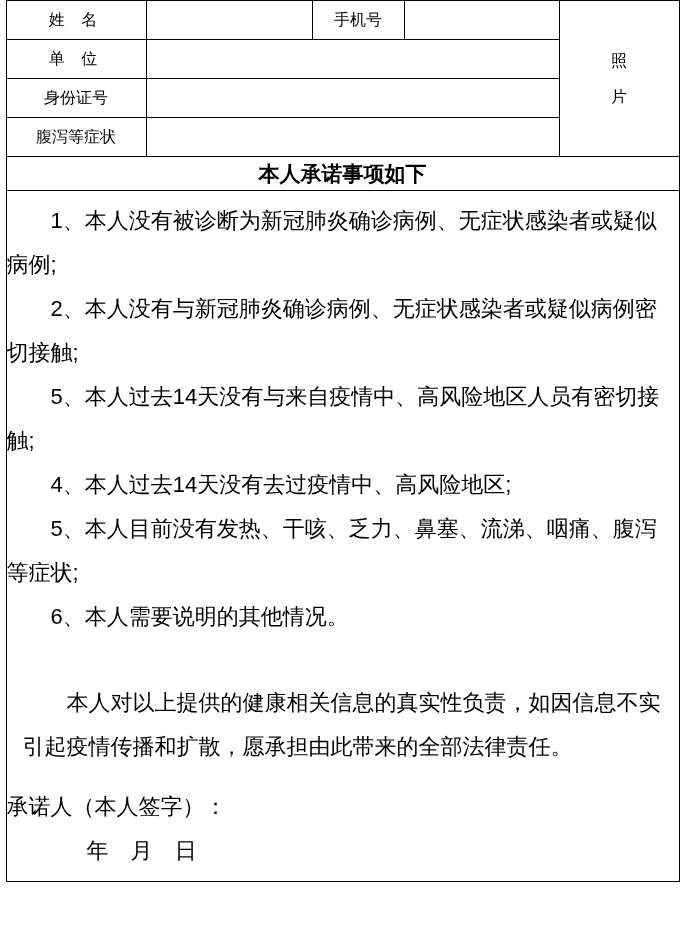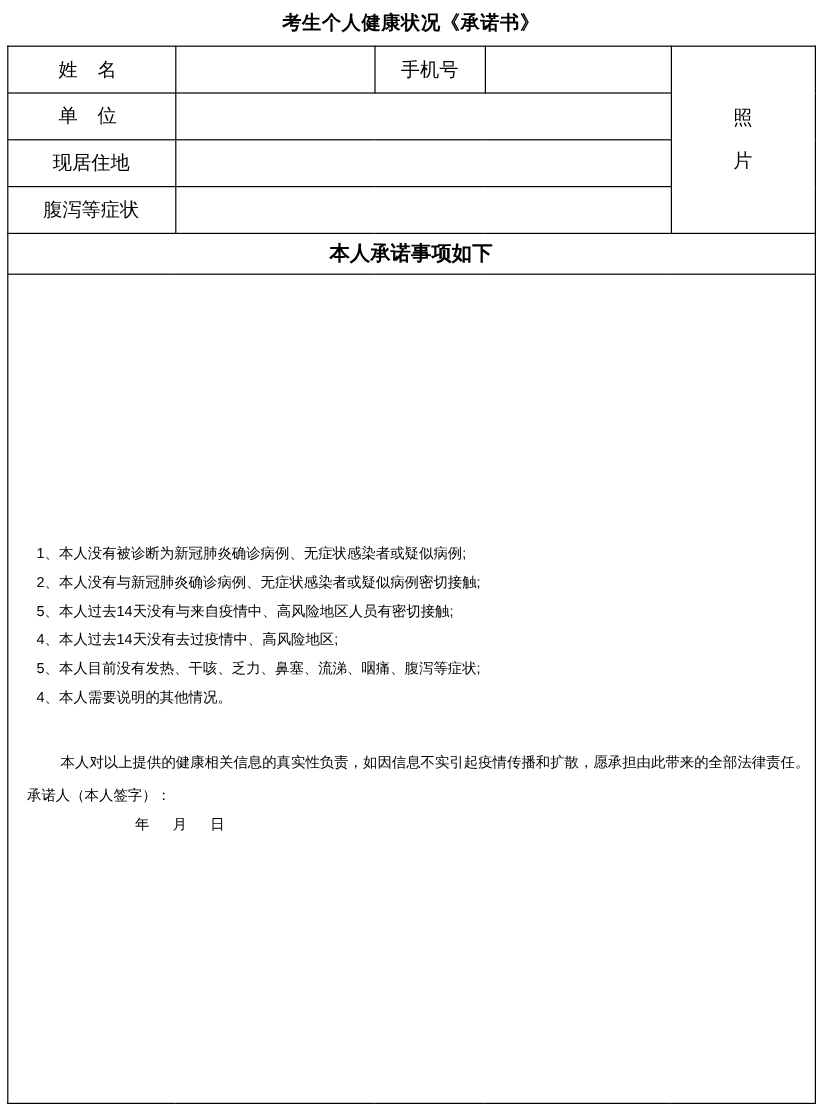--- a/index.html
+++ b/index.html
@@ -60,60 +60,57 @@
     line-height: 36px;
     font-family: "Liberation Sans", "DejaVu Sans", sans-serif;
     vertical-align: middle;
   }
   .photo-cell .ph-line {
     display: block;
   }
   .section-head {
     text-align: center;
     font-weight: bold;
-    font-size: 17px;
+    font-size: 21px;
     height: 33px;
     font-family: "Liberation Sans", "DejaVu Sans", sans-serif;
   }
   .body-cell {
     padding: 8px 6px 10px 6px;
-    font-size: 12px;
+    font-size: 22px;
     line-height: 2.0;
     vertical-align: top;
     height: 690px;
     font-family: "Liberation Sans", "DejaVu Sans", sans-serif;
   }
   .item {
     text-indent: 2em;
     margin: 0;
   }
   .para {
     text-indent: 2em;
-    margin: 4px;
+    margin: 16px;
     padding-top: 26px;
-    text-align: right;
   }
   .sign-line {
     margin: 0;
     text-indent: 0;
-    padding-left: 16px;
   }
   .date-line {
     margin: 0;
     text-indent: 0;
-    padding-left: 106px;
+    padding-left: 80px;
     letter-spacing: 8px;
   }
 </style>
 </head>
 <body>
 
 <div class="page">
 
-  <div class="doc-title">考生个人健康状况《承诺书》</div>
 
   <table class="form">
     <colgroup>
       <col style="width:140px">
       <col style="width:166px">
       <col style="width:92px">
       <col style="width:155px">
       <col style="width:120px">
     </colgroup>
     <tbody>
@@ -125,38 +122,38 @@
         <td class="photo-cell" rowspan="4">
           <span class="ph-line">照</span>
           <span class="ph-line">片</span>
         </td>
       </tr>
       <tr>
         <td class="lbl lbl-spaced">单 位</td>
         <td class="blank" colspan="3"></td>
       </tr>
       <tr>
-        <td class="lbl">现居住地</td>
+        <td class="lbl">身份证号</td>
         <td class="blank" colspan="3"></td>
       </tr>
       <tr>
         <td class="lbl">腹泻等症状</td>
         <td class="blank" colspan="3"></td>
       </tr>
       <tr>
         <td class="section-head" colspan="5">本人承诺事项如下</td>
       </tr>
       <tr>
         <td class="body-cell" colspan="5">
           <p class="item">1、本人没有被诊断为新冠肺炎确诊病例、无症状感染者或疑似病例;</p>
           <p class="item">2、本人没有与新冠肺炎确诊病例、无症状感染者或疑似病例密切接触;</p>
           <p class="item">5、本人过去14天没有与来自疫情中、高风险地区人员有密切接触;</p>
           <p class="item">4、本人过去14天没有去过疫情中、高风险地区;</p>
           <p class="item">5、本人目前没有发热、干咳、乏力、鼻塞、流涕、咽痛、腹泻等症状;</p>
-          <p class="item">4、本人需要说明的其他情况。</p>
+          <p class="item">6、本人需要说明的其他情况。</p>
           <p class="para">本人对以上提供的健康相关信息的真实性负责，如因信息不实引起疫情传播和扩散，愿承担由此带来的全部法律责任。</p>
           <p class="sign-line">承诺人（本人签字）：</p>
           <p class="date-line">年 月 日</p>
         </td>
       </tr>
     </tbody>
   </table>
 
 </div>
 

